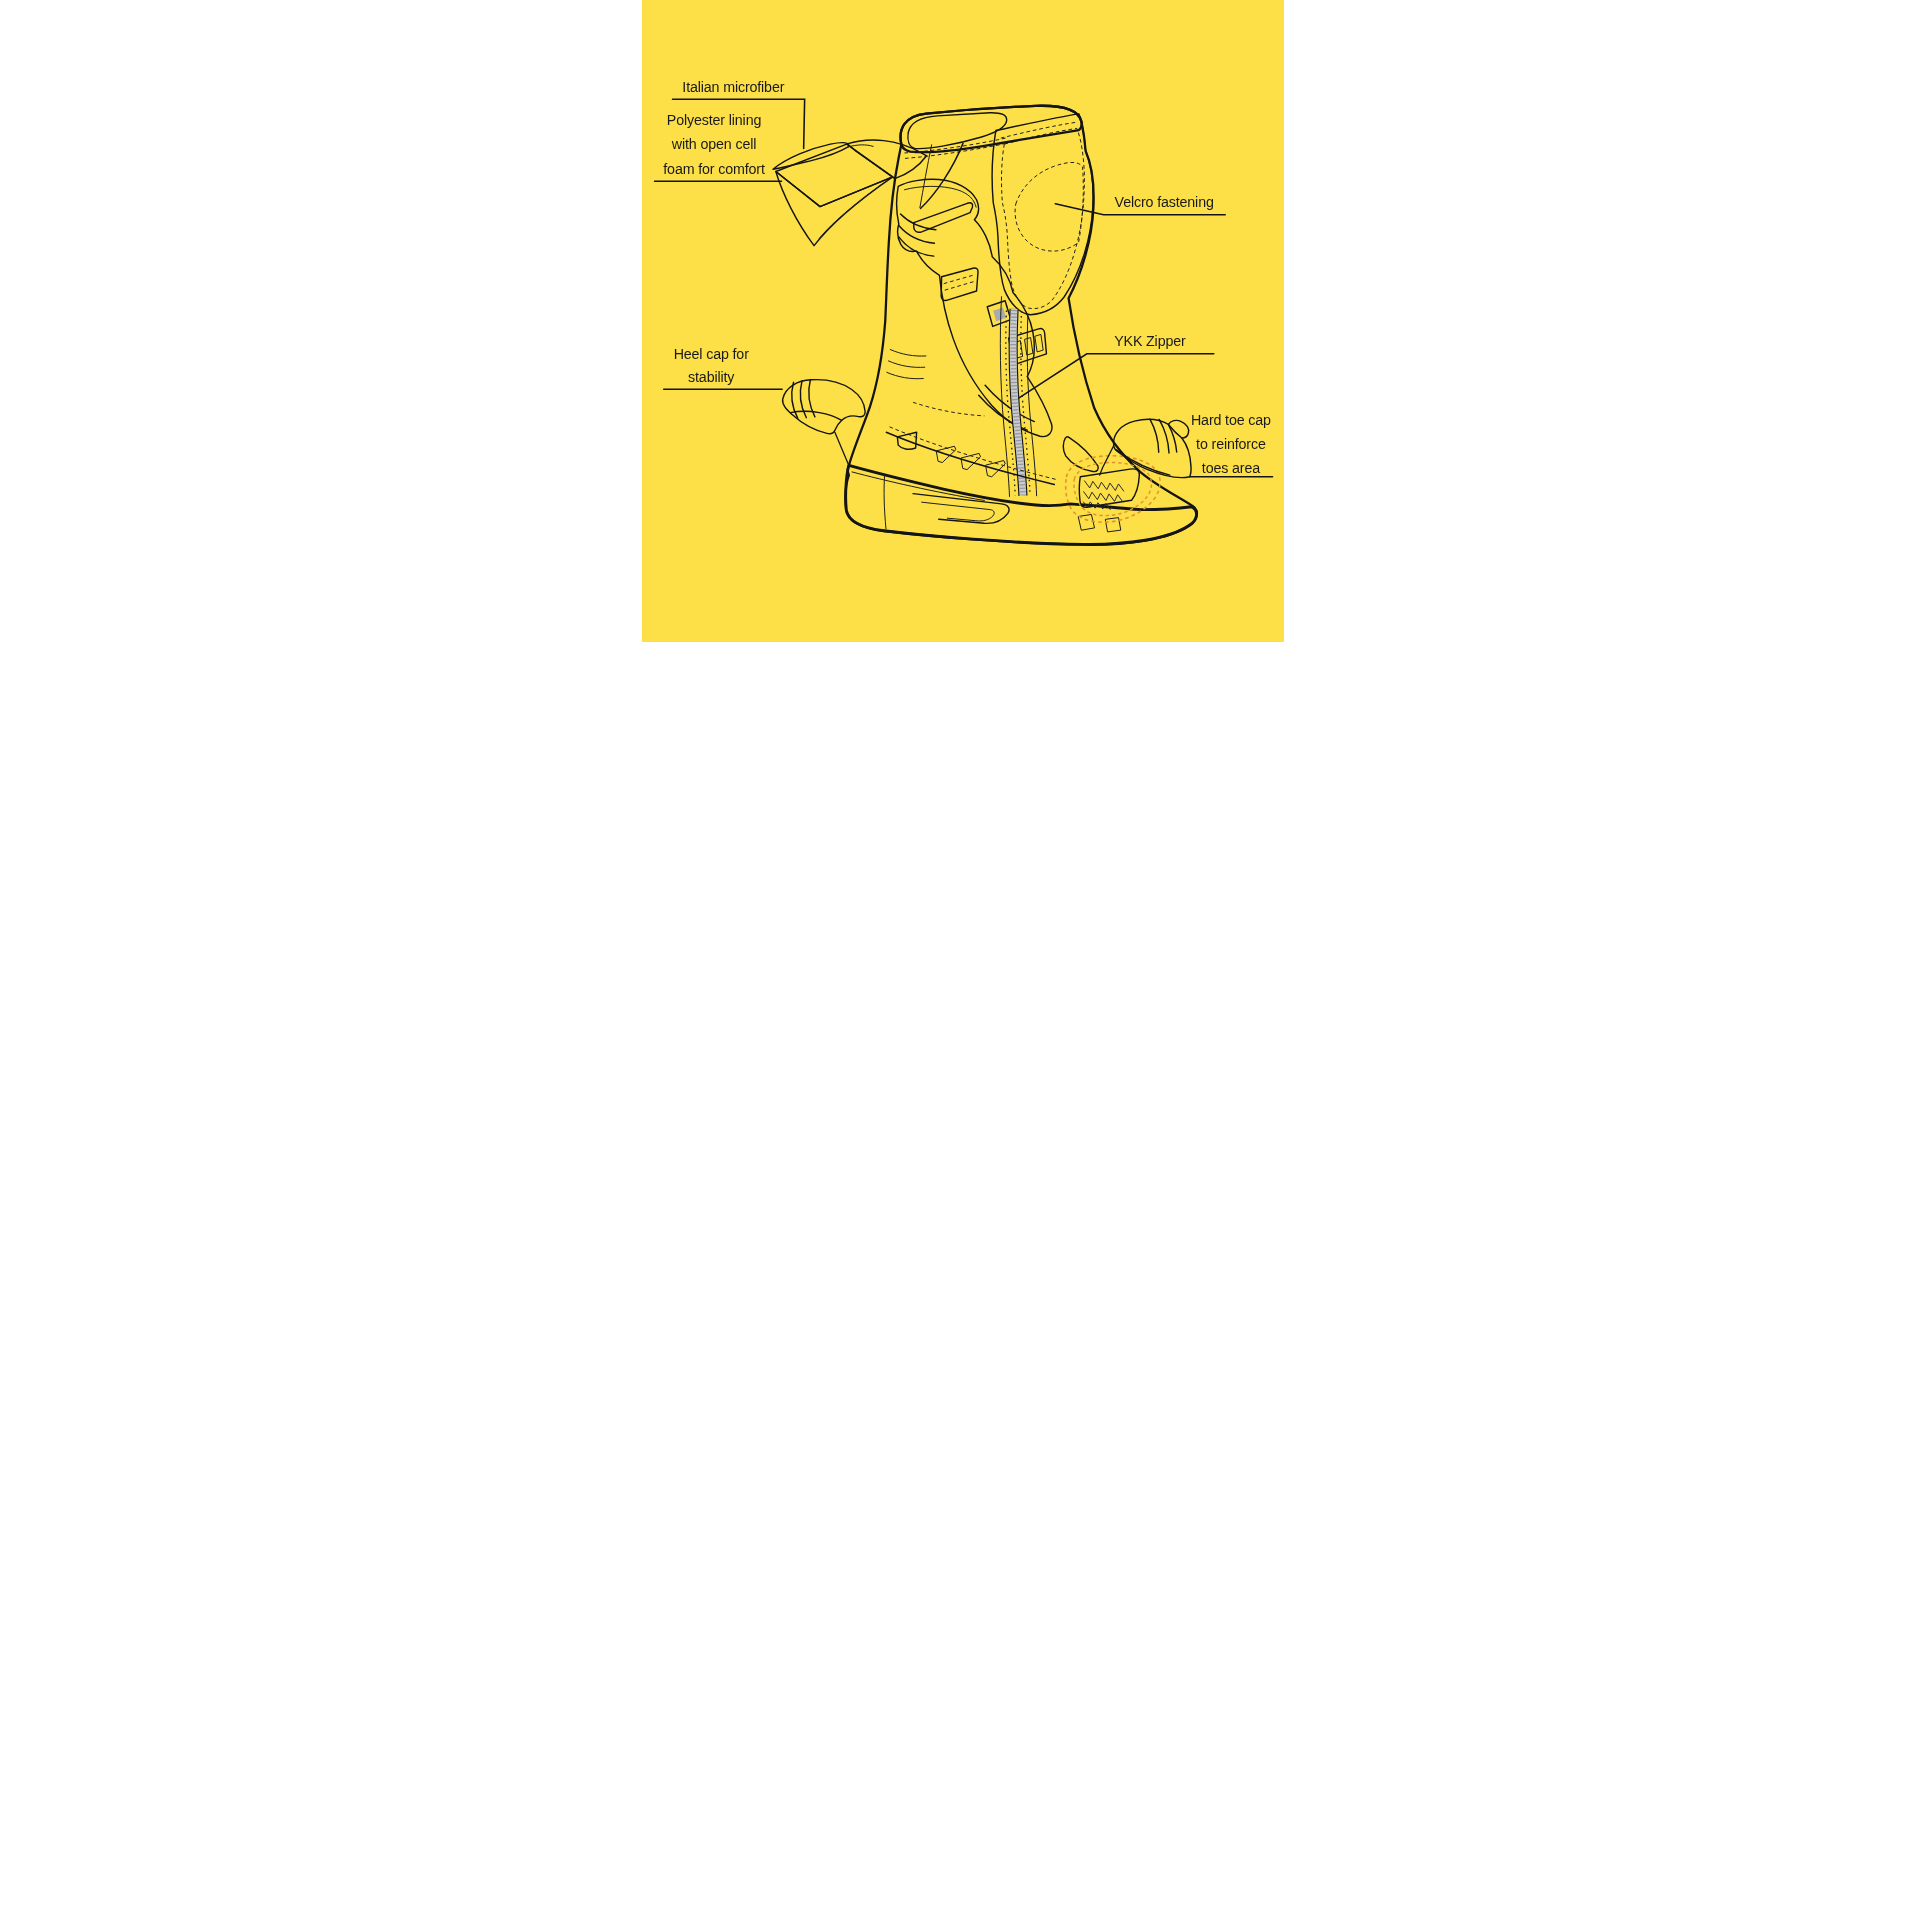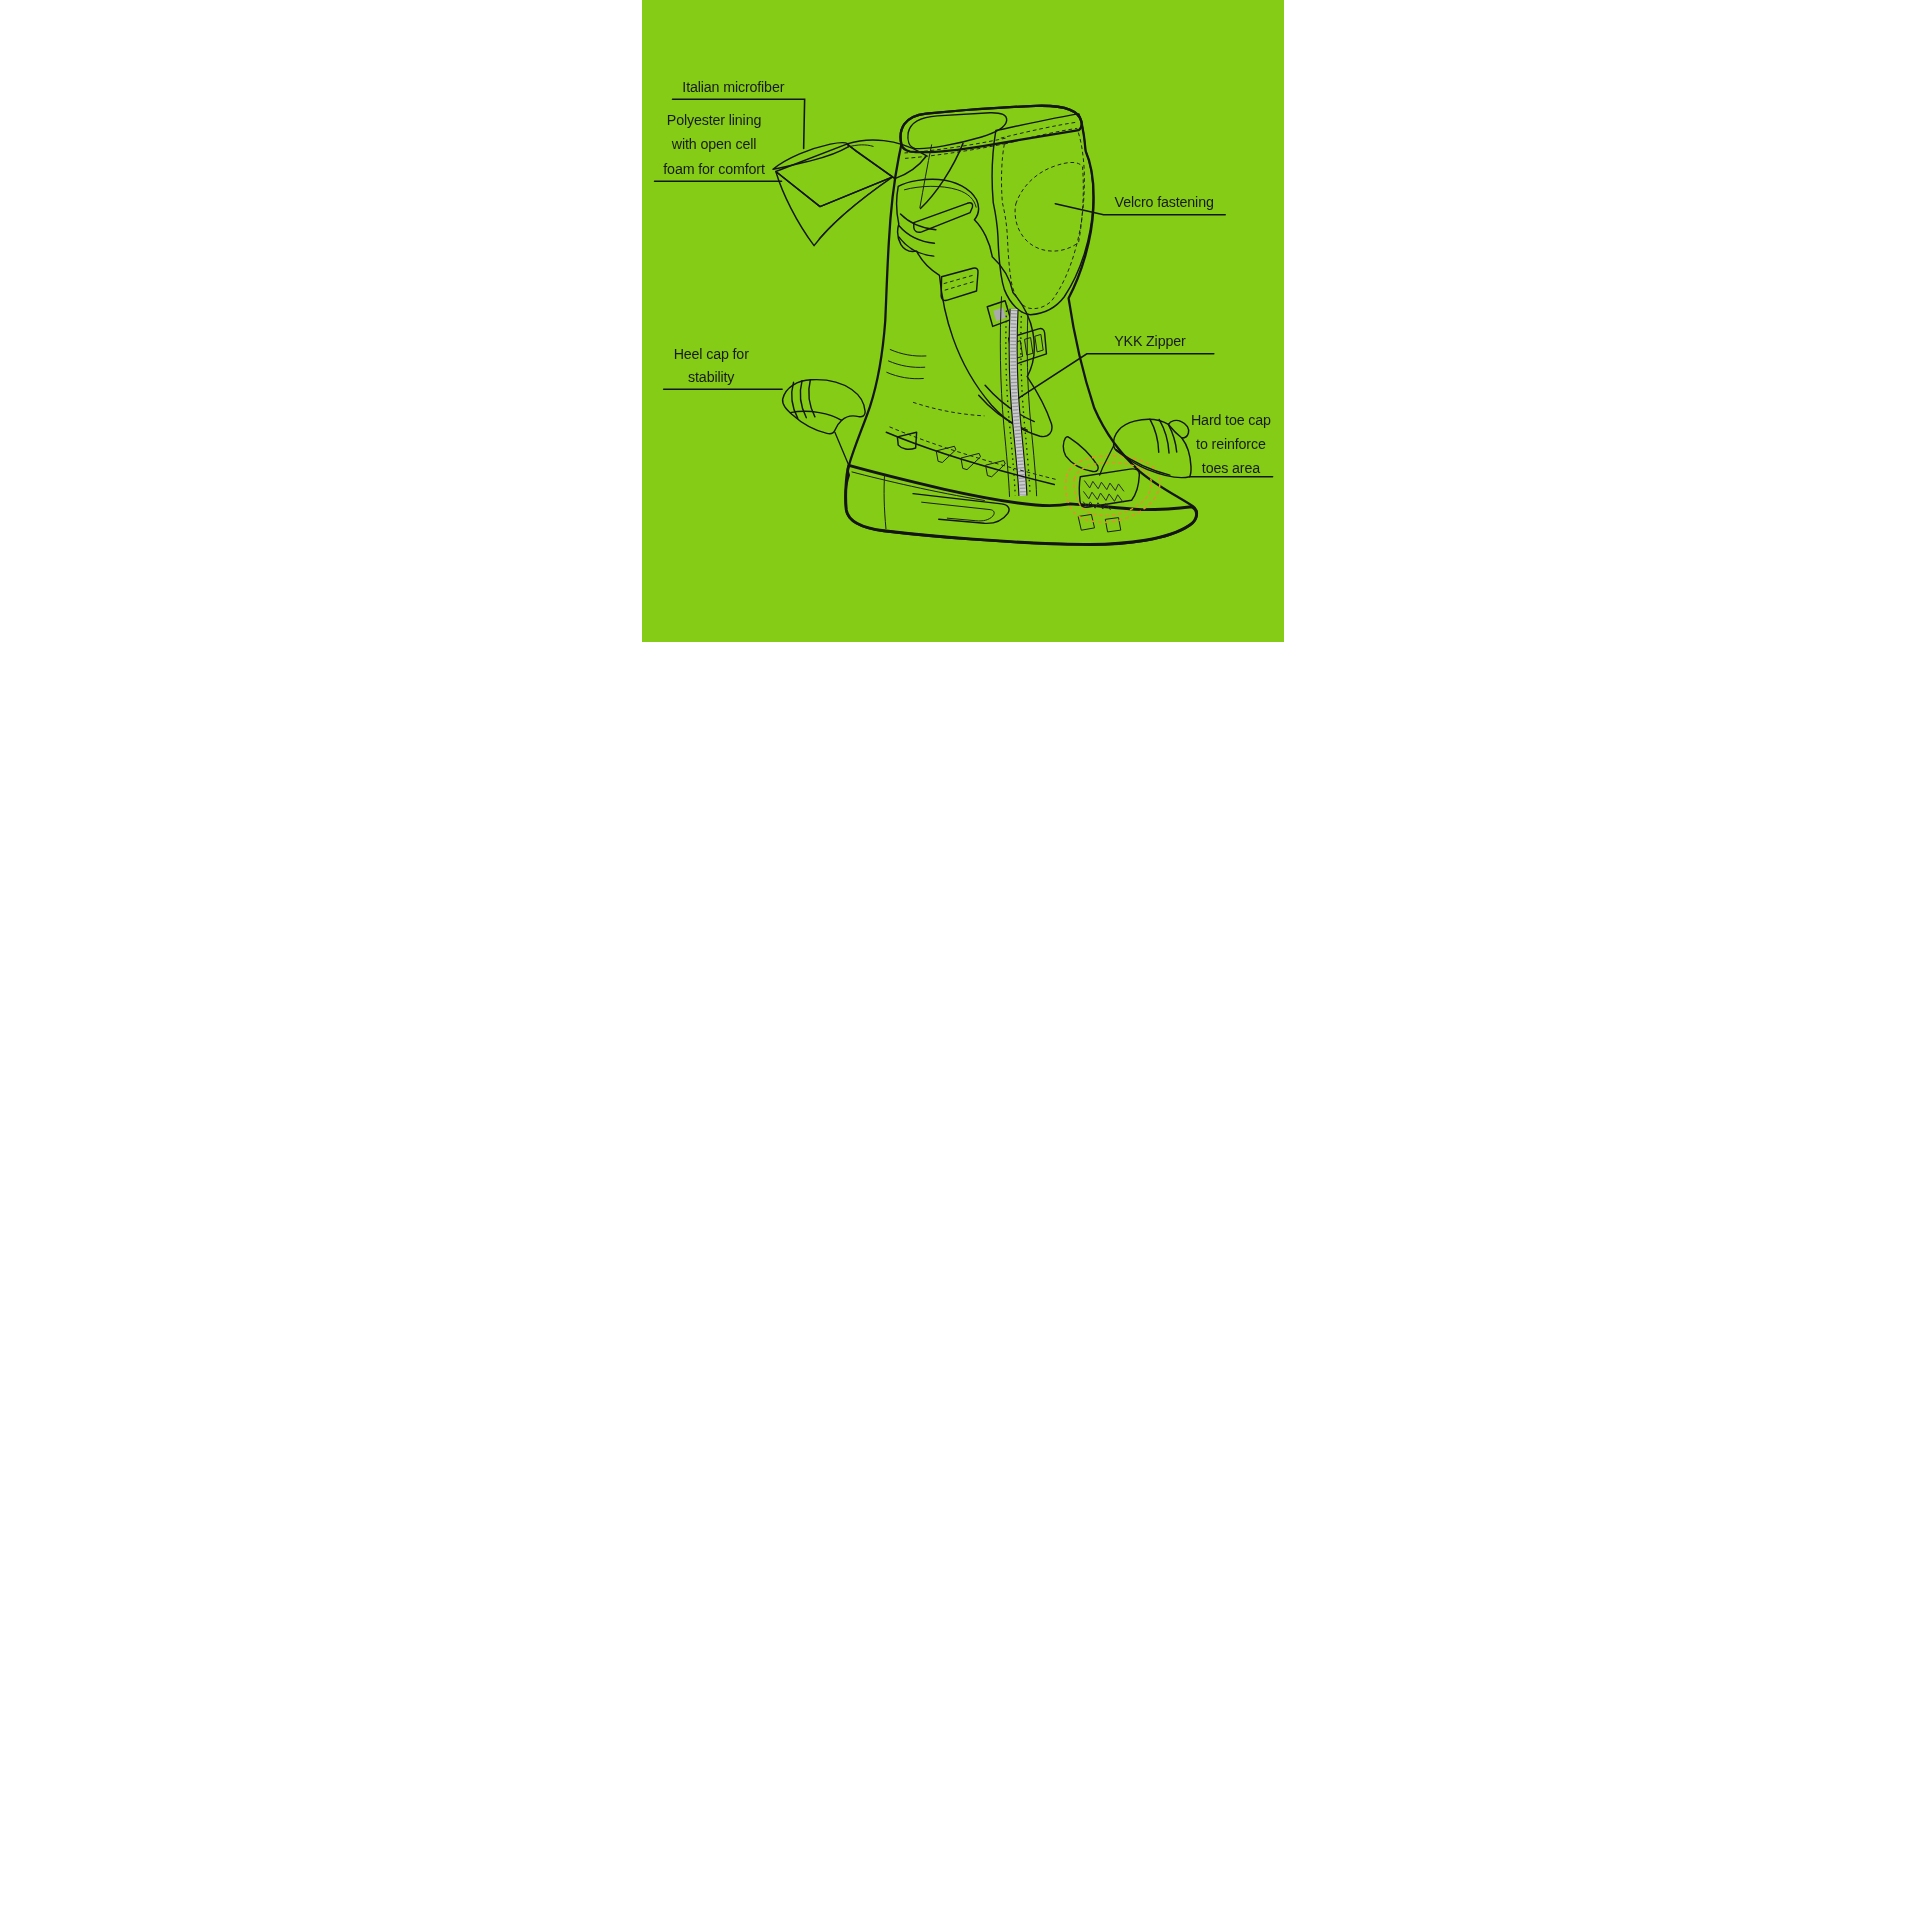--- a/index.html
+++ b/index.html
@@ -1,20 +1,20 @@
 <!DOCTYPE html>
 <html style="font-size:6.8px"><head>
 <meta charset="utf-8">
 <style>
   html,body{margin:0;padding:0;background:#ffffff;}
   .stage{
     width:min(100vw,100vh,642px);
     aspect-ratio:1/1;
     margin:0 auto;
-    background:#84cc16;
+    background:#fde047;
     font-family:"Liberation Sans", sans-serif;
   }
   svg{display:block;width:100%;height:100%;}
   
   .ol      {fill:none;stroke:#141414;stroke-width:16;stroke-linejoin:round;stroke-linecap:round;}
   .ol-thick{fill:none;stroke:#141414;stroke-width:20;stroke-linejoin:round;stroke-linecap:round;}
   .ln      {fill:none;stroke:#141414;stroke-width:10;stroke-linejoin:round;stroke-linecap:round;}
   .ln-thin {fill:none;stroke:#1d1d1d;stroke-width:7;stroke-linejoin:round;stroke-linecap:round;}
   .stitch  {fill:none;stroke:#222222;stroke-width:7;stroke-dasharray:26 20;stroke-linecap:butt;}
   .dots    {fill:none;stroke:#1b1b1b;stroke-width:9;stroke-dasharray:11 26;stroke-linecap:butt;}

